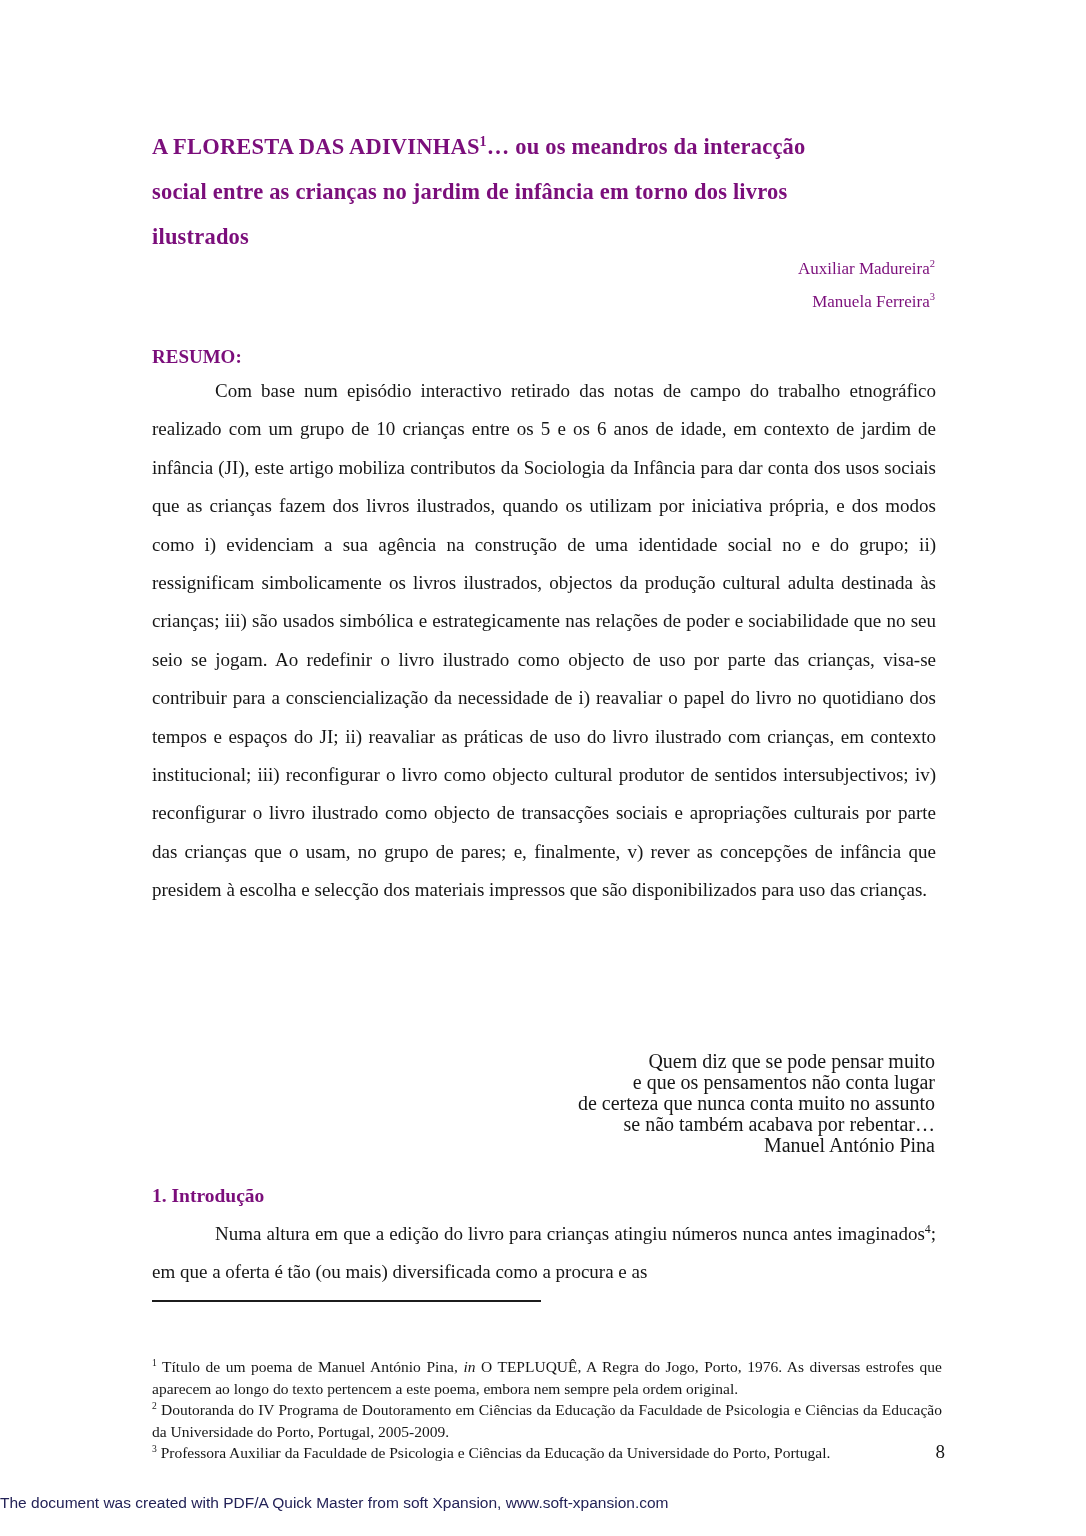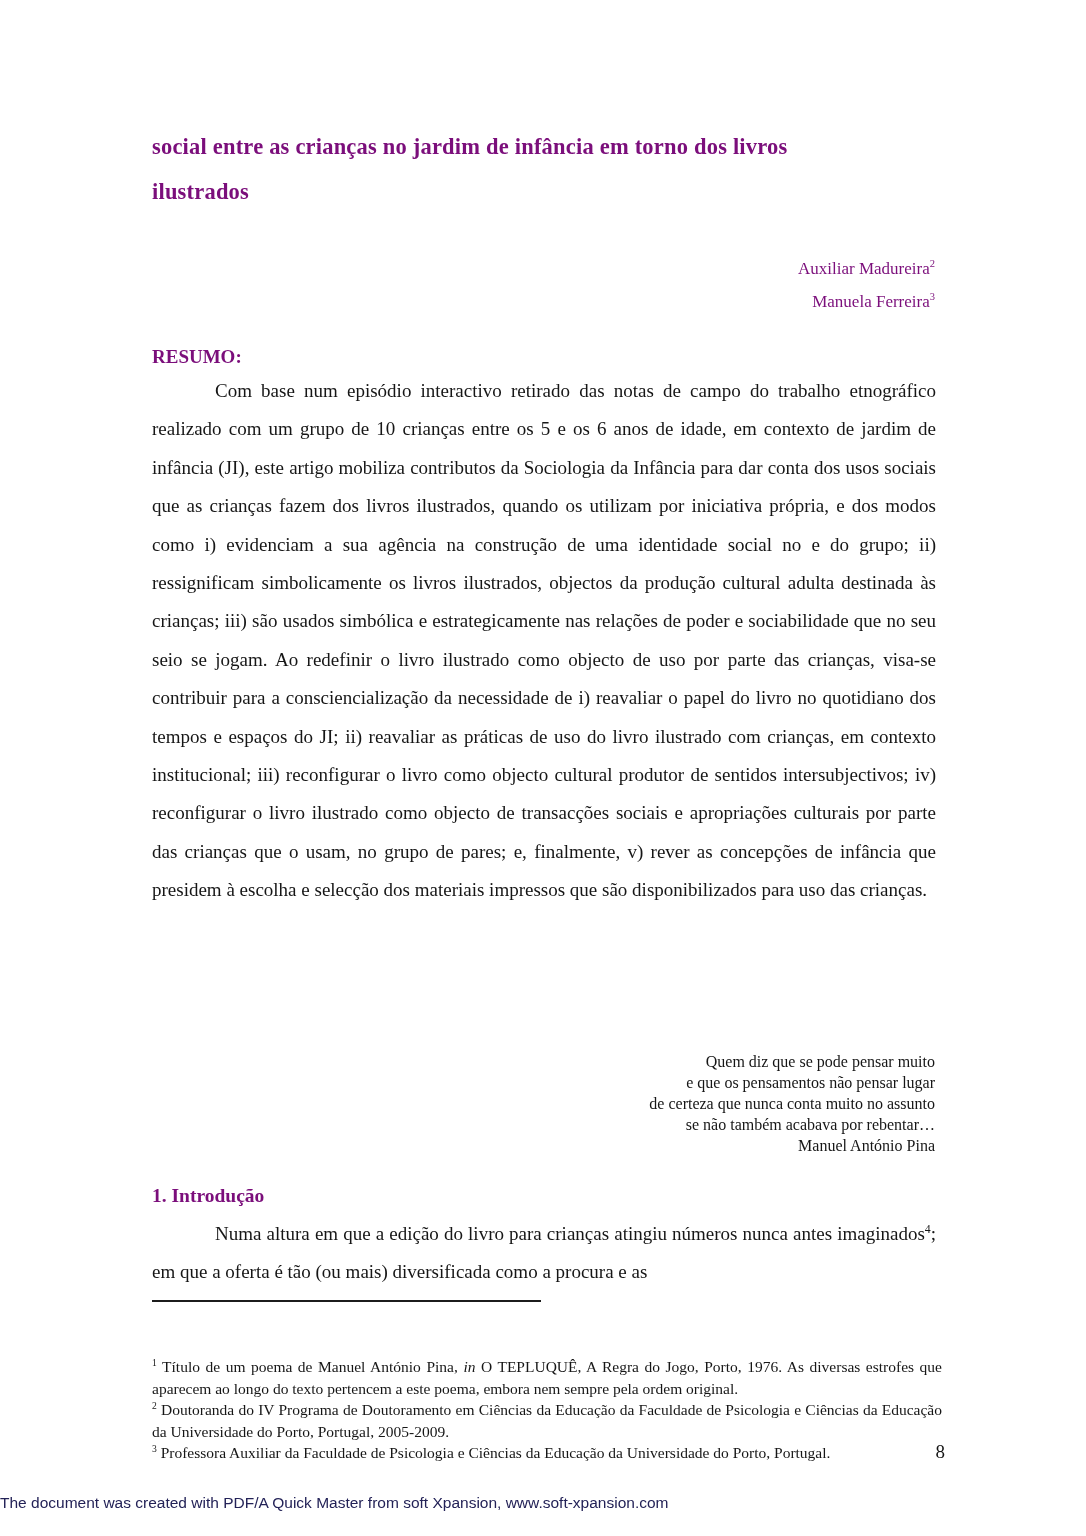--- a/index.html
+++ b/index.html
@@ -30,21 +30,21 @@
     font-size:19px;line-height:22px;font-weight:bold;
     color:var(--accent-purple,#7b0e7b);
   }
   .abstract{
     position:absolute;left:152px;top:372px;width:784px;
     font-size:19px;line-height:38.4px;
     text-align:justify;text-indent:63px;
   }
   .quote{
     position:absolute;left:152px;top:1051px;width:783px;
-    text-align:right;font-size:16px;line-height:21px;
+    text-align:right;font-size:20px;line-height:21px;
   }
   .section{
     position:absolute;left:152px;top:1185px;
     font-size:19.5px;line-height:22px;font-weight:bold;
     color:var(--accent-purple,#7b0e7b);
   }
   .intro{
     position:absolute;left:152px;top:1215px;width:784px;
     font-size:19px;line-height:38.4px;
     text-align:justify;text-indent:63px;
@@ -68,36 +68,37 @@
     font-size:15.5px;line-height:22px;
     color:var(--footer-navy,#232257);
   }
 </style>
 </head>
 <body>
 
 <div class="page">
 
   <h1 class="title">
+    <div class="t-line"><span>A FLORESTA DAS ADIVINHAS</span><sup>1</sup><span>… ou os meandros da interacção</span></div>
     <div class="t-line">social entre as crianças no jardim de infância em torno dos livros</div>
     <div class="t-line">ilustrados</div>
   </h1>
 
   <div class="authors">
     <div class="author"><span>Auxiliar Madureira</span><sup>2</sup></div>
     <div class="author"><span>Manuela Ferreira</span><sup>3</sup></div>
   </div>
 
   <h2 class="resumo">RESUMO:</h2>
 
   <p class="abstract">Com base num episódio interactivo retirado das notas de campo do trabalho etnográfico realizado com um grupo de 10 crianças entre os 5 e os 6 anos de idade, em contexto de jardim de infância (JI), este artigo mobiliza contributos da Sociologia da Infância para dar conta dos usos sociais que as crianças fazem dos livros ilustrados, quando os utilizam por iniciativa própria, e dos modos como i) evidenciam a sua agência na construção de uma identidade social no e do grupo; ii) ressignificam simbolicamente os livros ilustrados, objectos da produção cultural adulta destinada às crianças; iii) são usados simbólica e estrategicamente nas relações de poder e sociabilidade que no seu seio se jogam. Ao redefinir o livro ilustrado como objecto de uso por parte das crianças, visa-se contribuir para a consciencialização da necessidade de i) reavaliar o papel do livro no quotidiano dos tempos e espaços do JI; ii) reavaliar as práticas de uso do livro ilustrado com crianças, em contexto institucional; iii) reconfigurar o livro como objecto cultural produtor de sentidos intersubjectivos; iv) reconfigurar o livro ilustrado como objecto de transacções sociais e apropriações culturais por parte das crianças que o usam, no grupo de pares; e, finalmente, v) rever as concepções de infância que presidem à escolha e selecção dos materiais impressos que são disponibilizados para uso das crianças.</p>
 
   <div class="quote">
     <div>Quem diz que se pode pensar muito</div>
-    <div>e que os pensamentos não pensar lugar</div>
+    <div>e que os pensamentos não conta lugar</div>
     <div>de certeza que nunca conta muito no assunto</div>
     <div>se não também acabava por rebentar…</div>
     <div>Manuel António Pina</div>
   </div>
 
   <h2 class="section">1. Introdução</h2>
 
   <p class="intro"><span>Numa altura em que a edição do livro para crianças atingiu números nunca antes imaginados</span><sup>4</sup><span>; em que a oferta é tão (ou mais) diversificada como a procura e as</span></p>
 
   <div class="fn-rule"></div>

